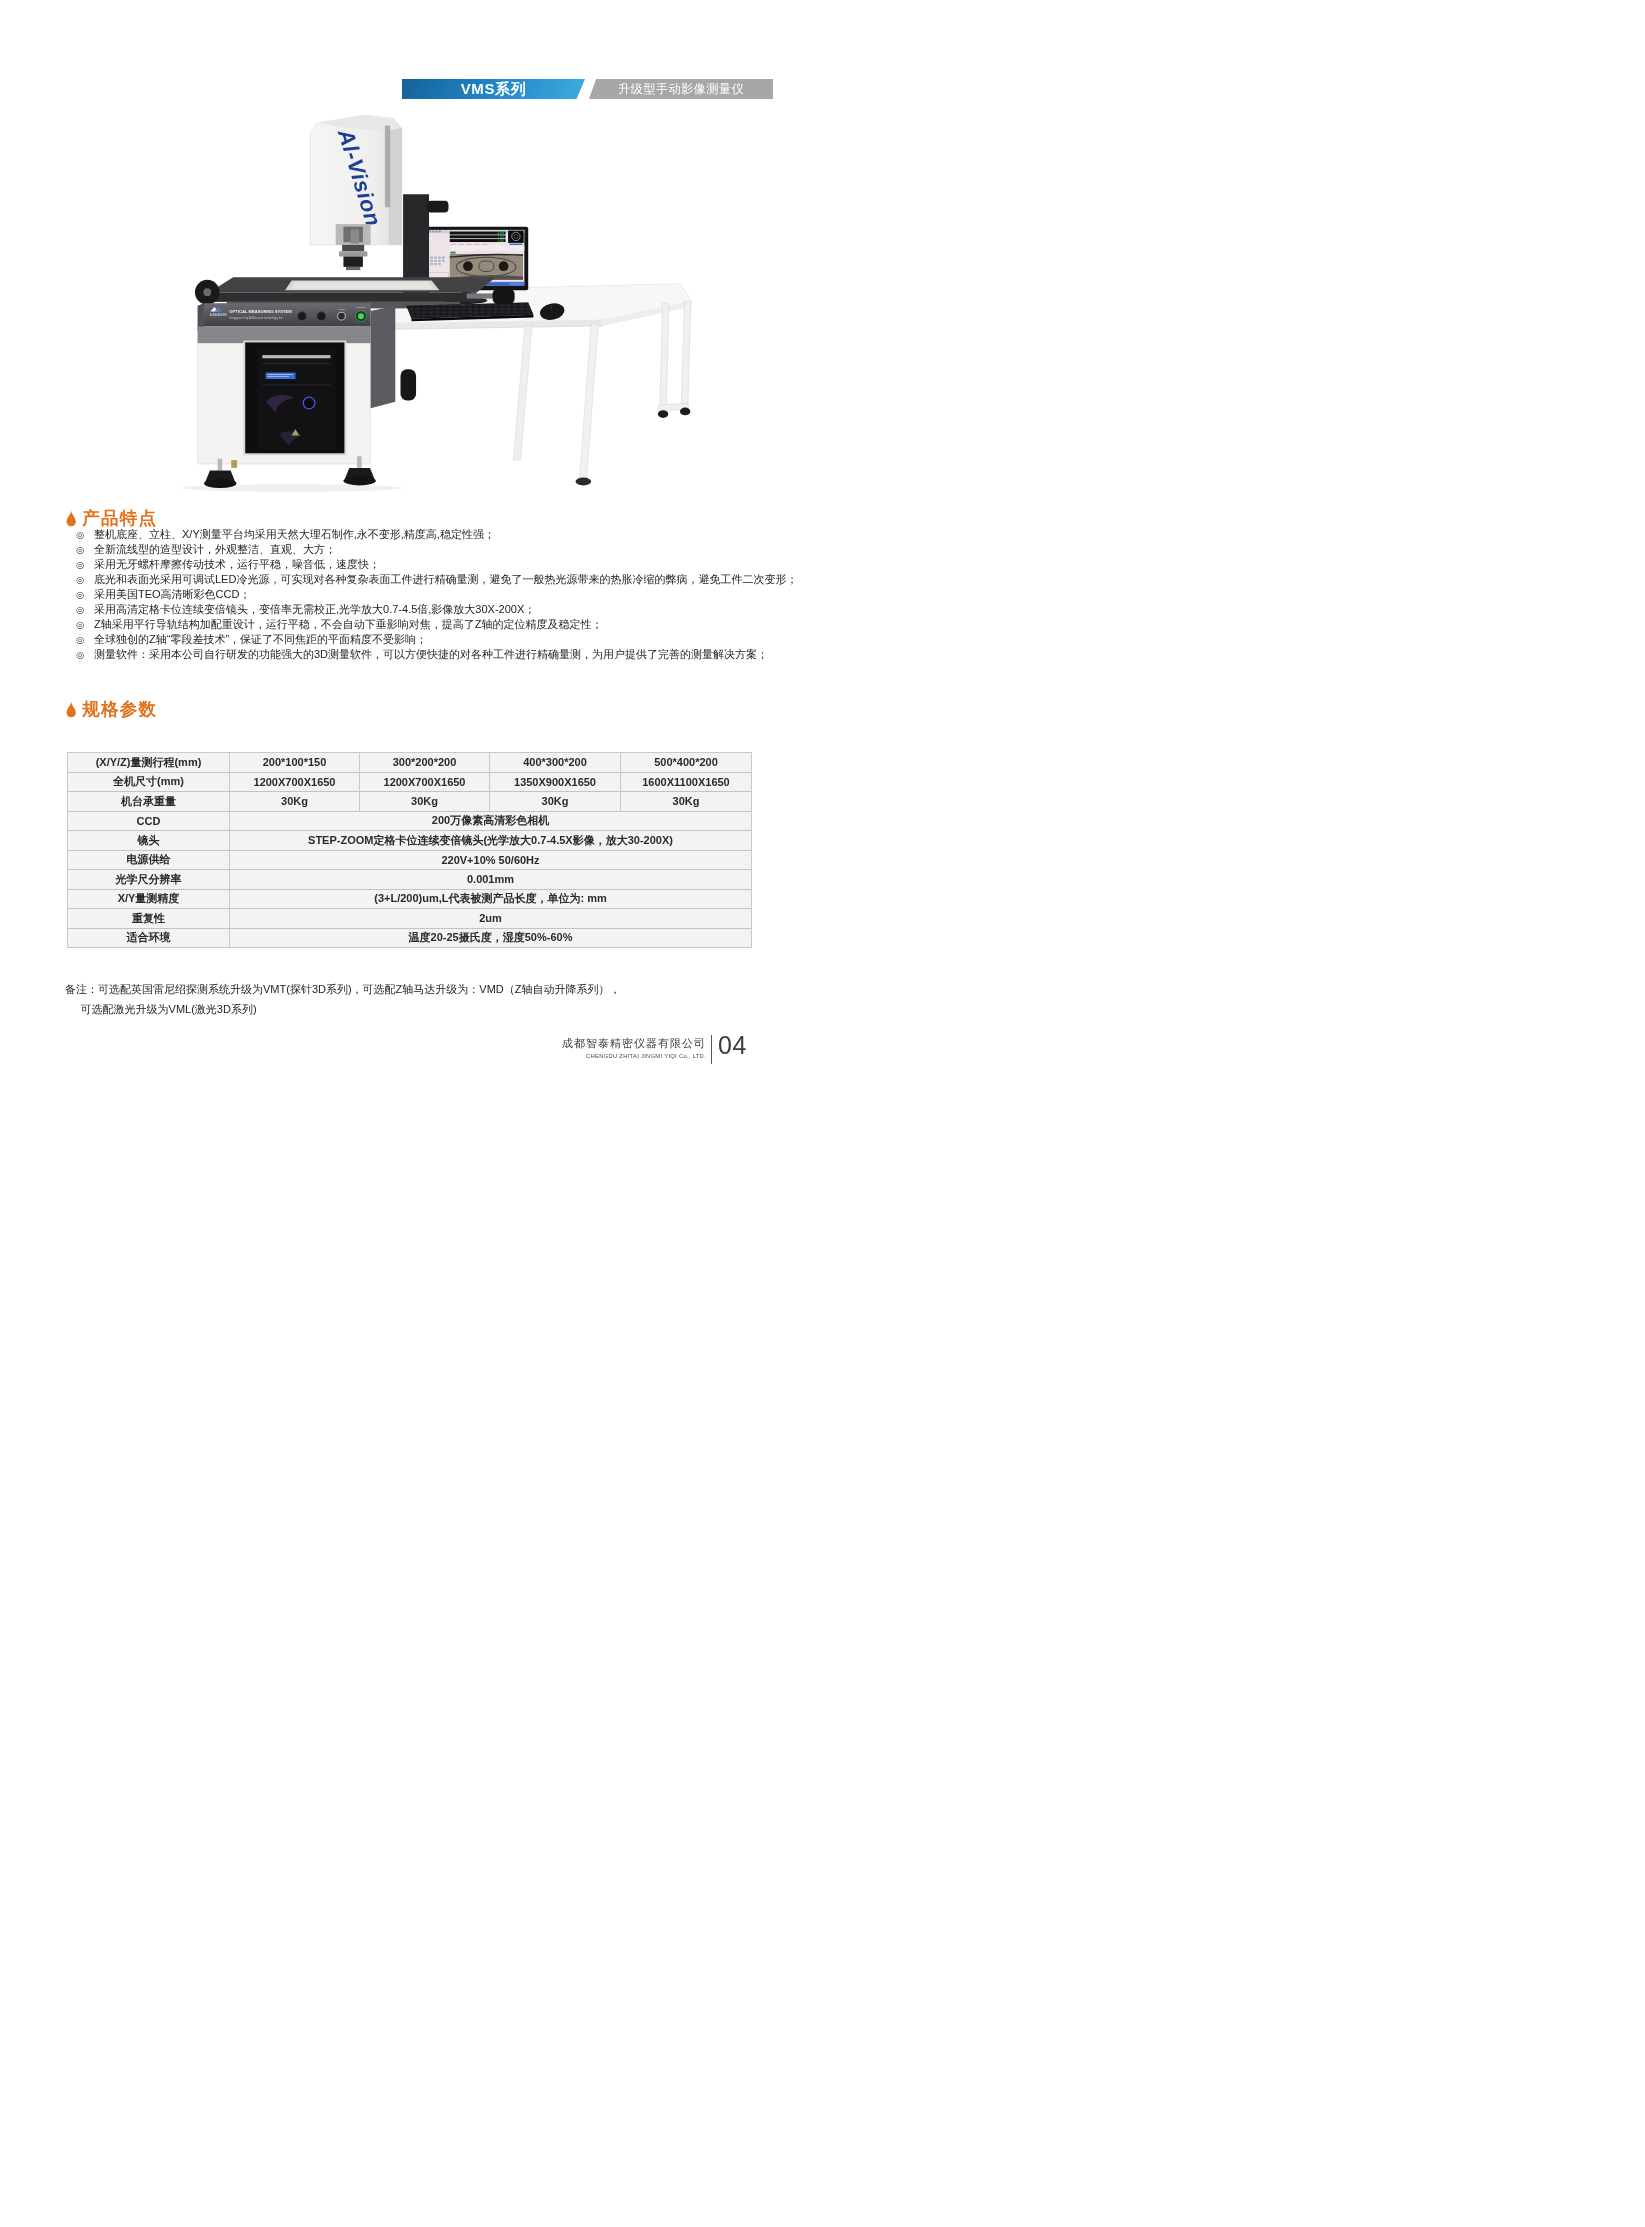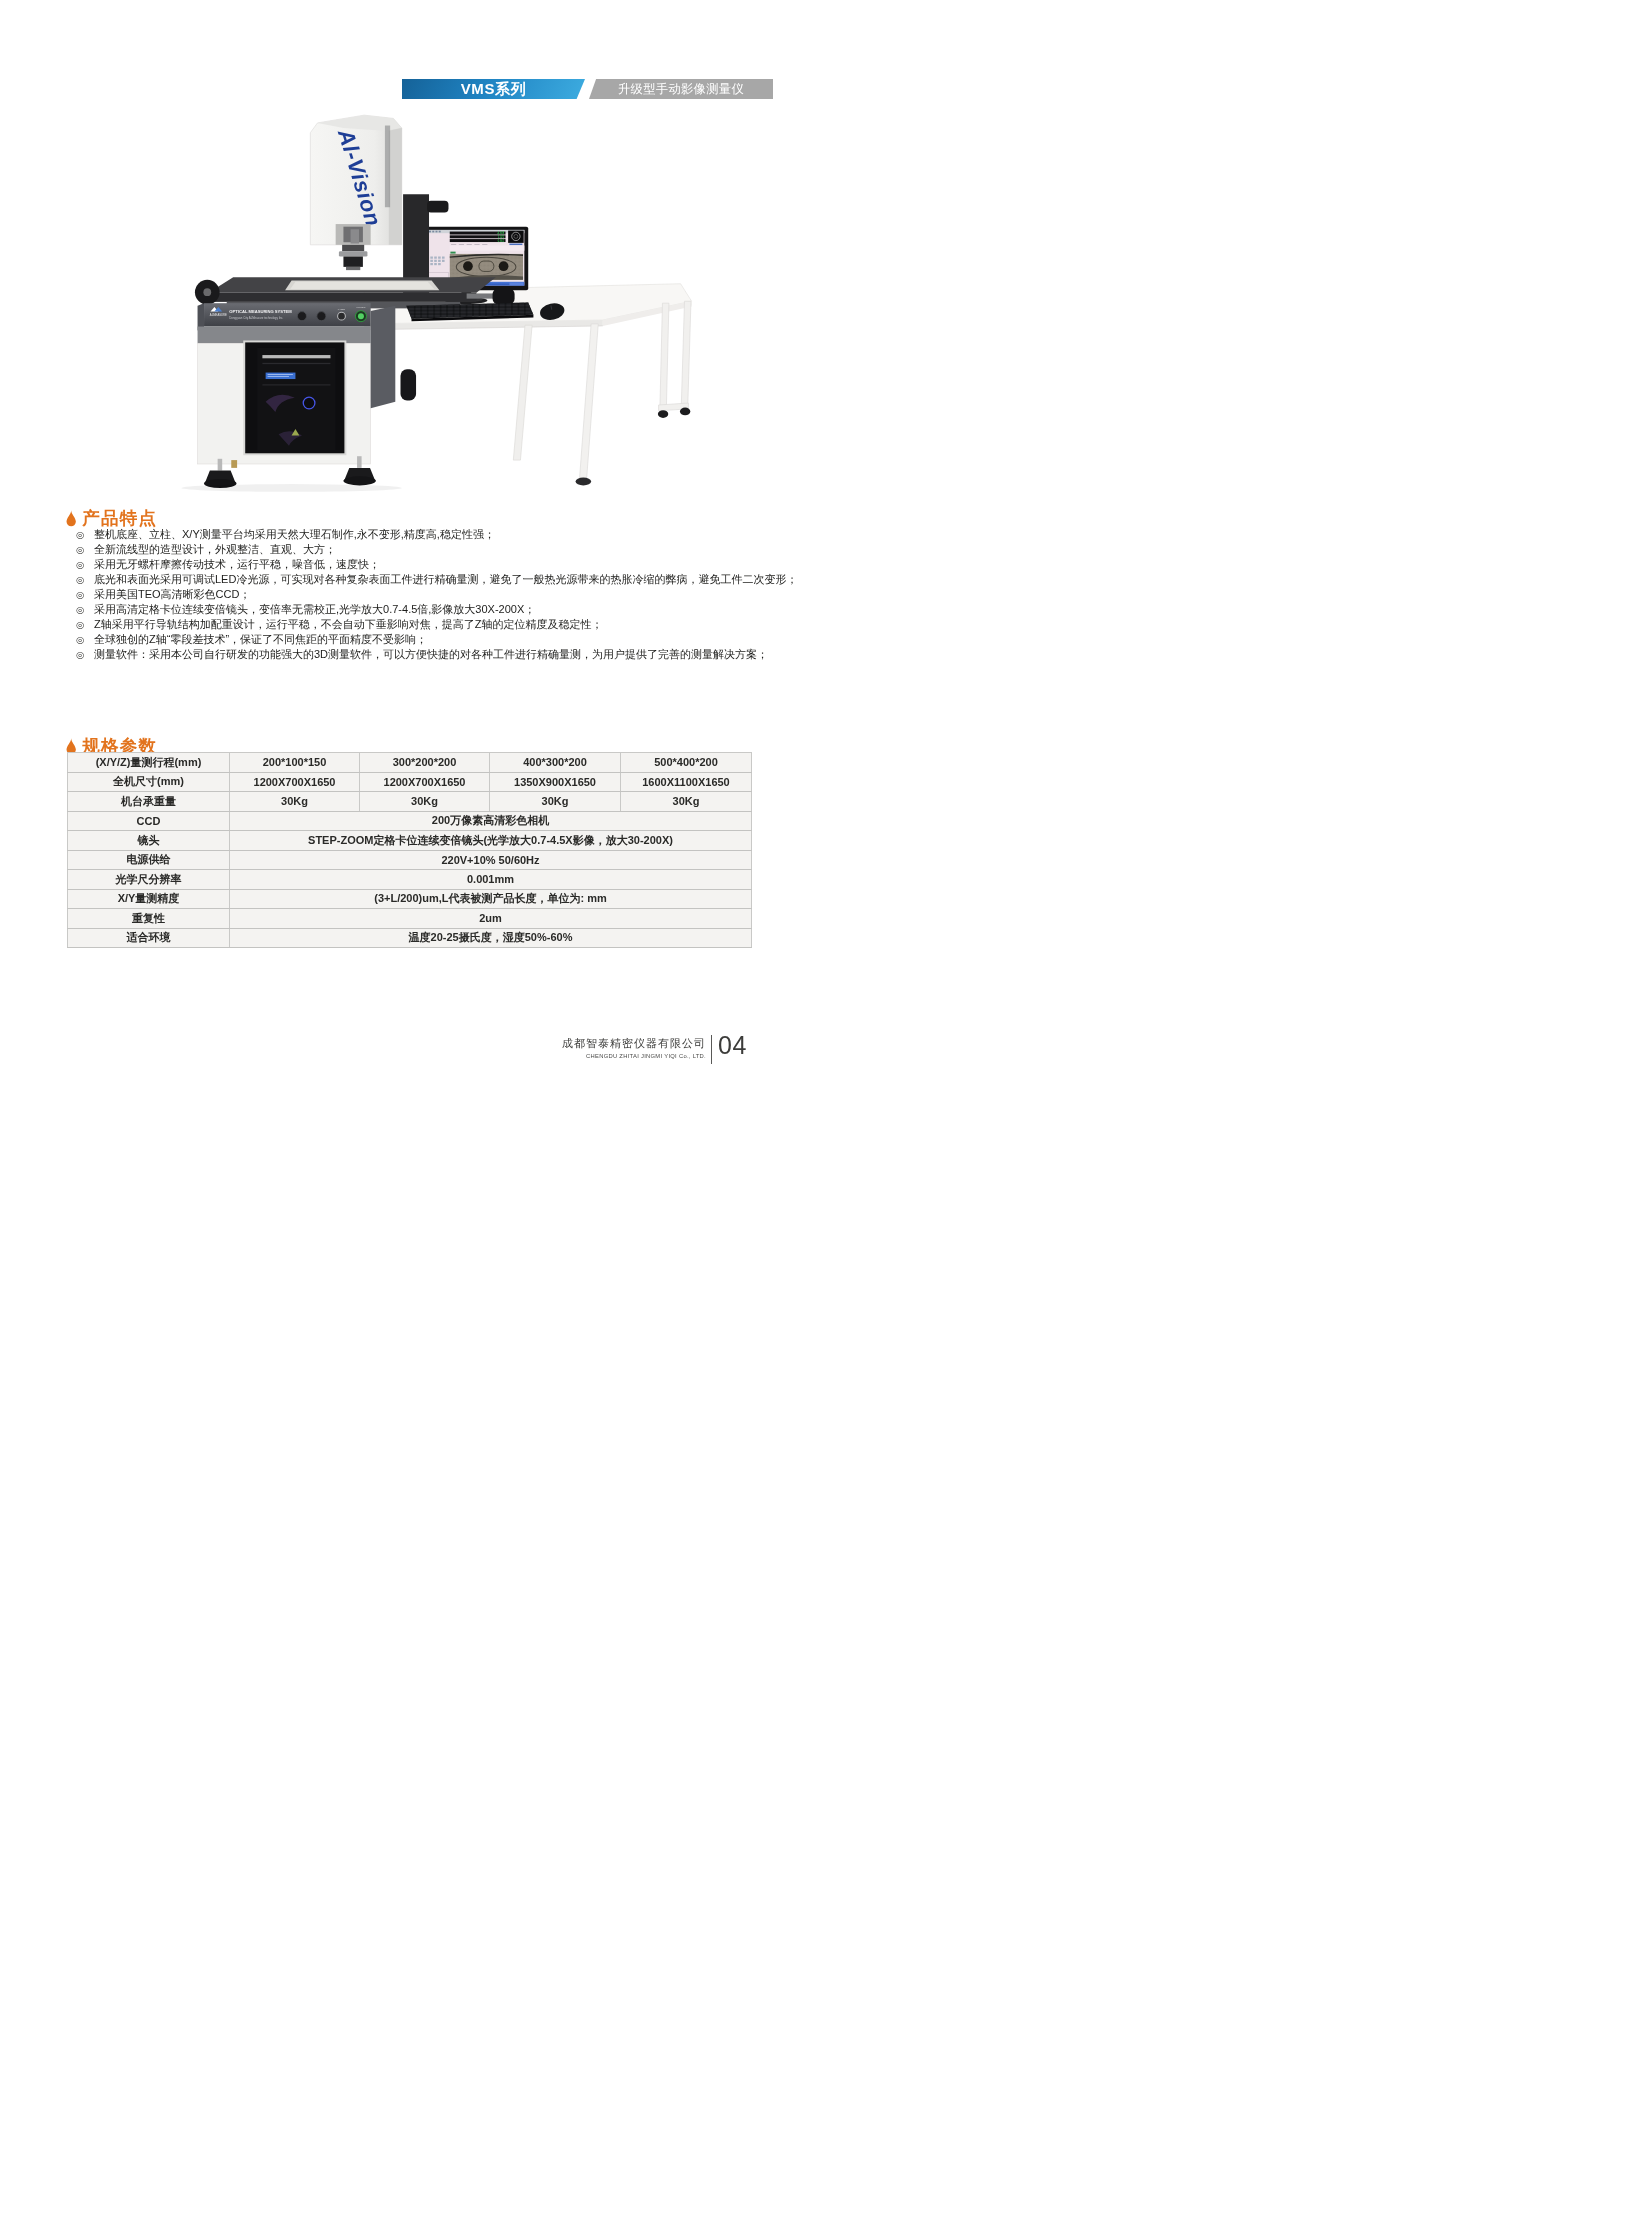--- a/index.html
+++ b/index.html
@@ -317,21 +317,21 @@
     <div class="feature-row"><span class="marker">◎</span><span>全新流线型的造型设计，外观整洁、直观、大方；</span></div>
     <div class="feature-row"><span class="marker">◎</span><span>采用无牙螺杆摩擦传动技术，运行平稳，噪音低，速度快；</span></div>
     <div class="feature-row"><span class="marker">◎</span><span>底光和表面光采用可调试LED冷光源，可实现对各种复杂表面工件进行精确量测，避免了一般热光源带来的热胀冷缩的弊病，避免工件二次变形；</span></div>
     <div class="feature-row"><span class="marker">◎</span><span>采用美国TEO高清晰彩色CCD；</span></div>
     <div class="feature-row"><span class="marker">◎</span><span>采用高清定格卡位连续变倍镜头，变倍率无需校正,光学放大0.7-4.5倍,影像放大30X-200X；</span></div>
     <div class="feature-row"><span class="marker">◎</span><span>Z轴采用平行导轨结构加配重设计，运行平稳，不会自动下垂影响对焦，提高了Z轴的定位精度及稳定性；</span></div>
     <div class="feature-row"><span class="marker">◎</span><span>全球独创的Z轴“零段差技术”，保证了不同焦距的平面精度不受影响；</span></div>
     <div class="feature-row"><span class="marker">◎</span><span>测量软件：采用本公司自行研发的功能强大的3D测量软件，可以方便快捷的对各种工件进行精确量测，为用户提供了完善的测量解决方案；</span></div>
   </div>
 
-  <div class="section-header" style="top:734px;">
+  <div class="section-header" style="top:697px;">
     <span class="drop">
       <svg viewBox="0 0 10 16">
           <path d="M5 0 C5 4 0.5 7 0.5 11 A4.5 4.5 0 0 0 9.5 11 C9.5 7 5 4 5 0 Z" fill="#e2731d"></path>
         </svg>
     </span>
     <span class="section-title">规格参数</span>
   </div>
 
   <table class="spec-table">
     <colgroup>
@@ -387,20 +387,24 @@
       <td>重复性</td>
       <td colspan="4">2um</td>
     </tr>
     <tr>
       <td>适合环境</td>
       <td colspan="4">温度20-25摄氏度，湿度50%-60%</td>
     </tr>
   </tbody>
     </table>
 
+  <div class="notes">
+    <div class="line1">备注：可选配英国雷尼绍探测系统升级为VMT(探针3D系列)，可选配Z轴马达升级为：VMD（Z轴自动升降系列），</div>
+    <div class="line2">可选配激光升级为VML(激光3D系列)</div>
+  </div>
 
   <div class="footer-company">
     <div class="cn">成都智泰精密仪器有限公司</div>
     <div class="en">CHENGDU ZHITAI JINGMI YIQI Co., LTD.</div>
   </div>
   <div class="footer-divider"></div>
   <div class="footer-page">04</div>
 
 </div>
 

